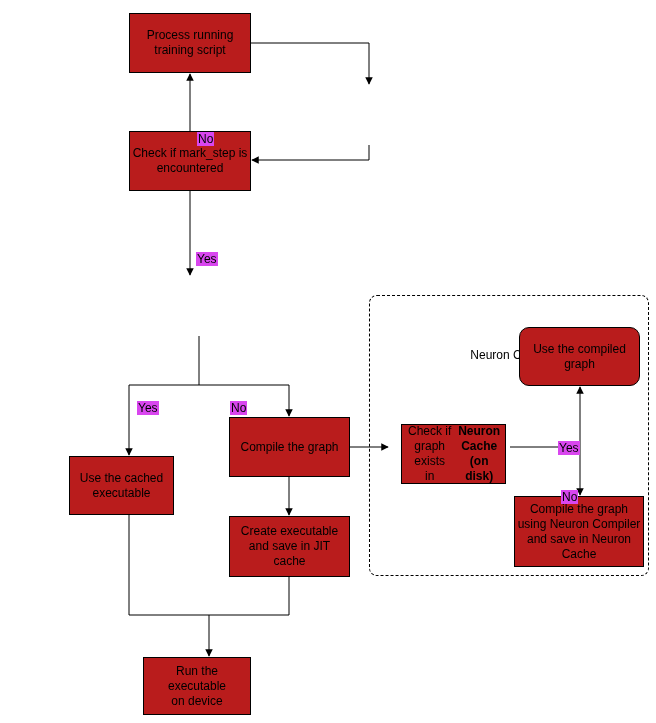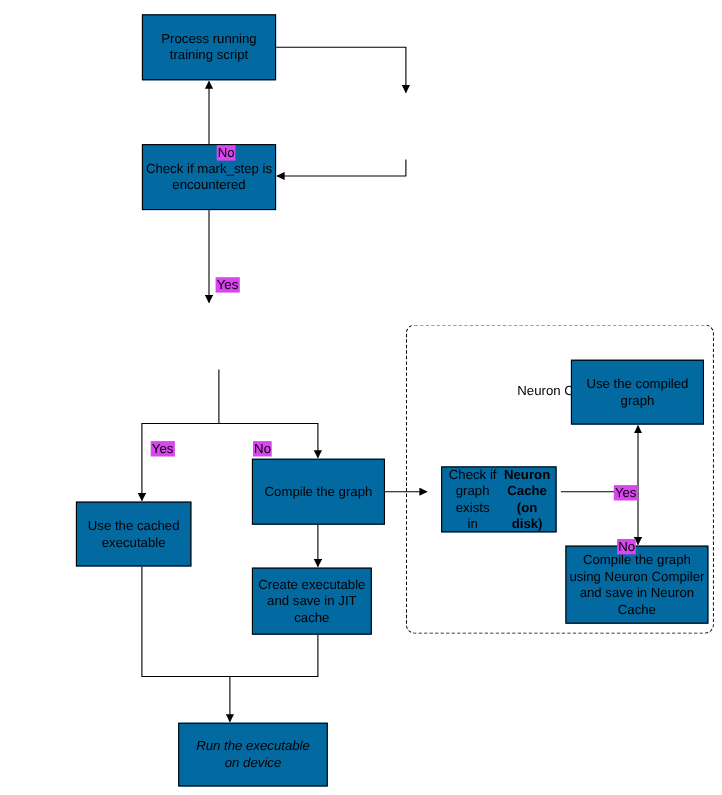--- a/index.html
+++ b/index.html
@@ -27,21 +27,21 @@
   }
   #connectors path {
     fill: none;
     stroke: #000000;
     stroke-width: 1;
   }
   .node {
     position: absolute;
     box-sizing: border-box;
     border: 1px solid #000000;
-    background: #0369a1;
+    background: #b91c1c;
     display: flex;
     align-items: center;
     justify-content: center;
     text-align: center;
     white-space: pre-line;
     line-height: 15px;
     padding: 2px;
   }
   .container-dashed {
     position: absolute;
@@ -102,37 +102,37 @@
 
   <div class="node" style="left:129px; top:131px; width:122px; height:60px;">Check if mark_step is
 encountered</div>
 
 
   <div class="node" style="left:69px; top:456px; width:105px; height:59px;">Use the cached
 executable</div>
 
   <div class="node" style="left:229px; top:417px; width:121px; height:60px;">Compile the graph</div>
 
-  <div class="node" style="left:229px; top:516px; width:109px; height:61px;">Create executable
+  <div class="node" style="left:229px; top:516px; width:121px; height:61px;">Create executable
 and save in JIT
 cache</div>
 
   <div class="node" style="left:389px; top:424px; width:105px; height:60px;margin-left:12px;"><span>Check if graph exists
 in </span><span class="bold">Neuron Cache (on
 disk)</span></div>
 
-  <div class="node" style="left:519px; top:327px; width:121px; height:59px;">Use the compiled
+  <div class="node" style="left:519px; top:327px; width:121px; height:59px;border-radius:10px;">Use the compiled
 graph</div>
 
   <div class="node" style="left:514px; top:496px; width:130px; height:71px;">Compile the graph
 using Neuron Compiler
 and save in Neuron
 Cache</div>
 
-  <div class="node" style="left:162px; top:657px; width:136px; height:58px;font-style:italic;">Run the executable
+  <div class="node" style="left:143px; top:657px; width:108px; height:58px;">Run the executable
 on device</div>
 
   <div class="edge-label" style="left:197px; top:100px;">No</div>
   <div class="edge-label" style="left:196px; top:220px;">Yes</div>
   <div class="edge-label" style="left:137px; top:369px;">Yes</div>
   <div class="edge-label" style="left:230px; top:369px;">No</div>
   <div class="edge-label" style="left:558px; top:409px;">Yes</div>
   <div class="edge-label" style="left:561px; top:458px;">No</div>
 
 </div>

